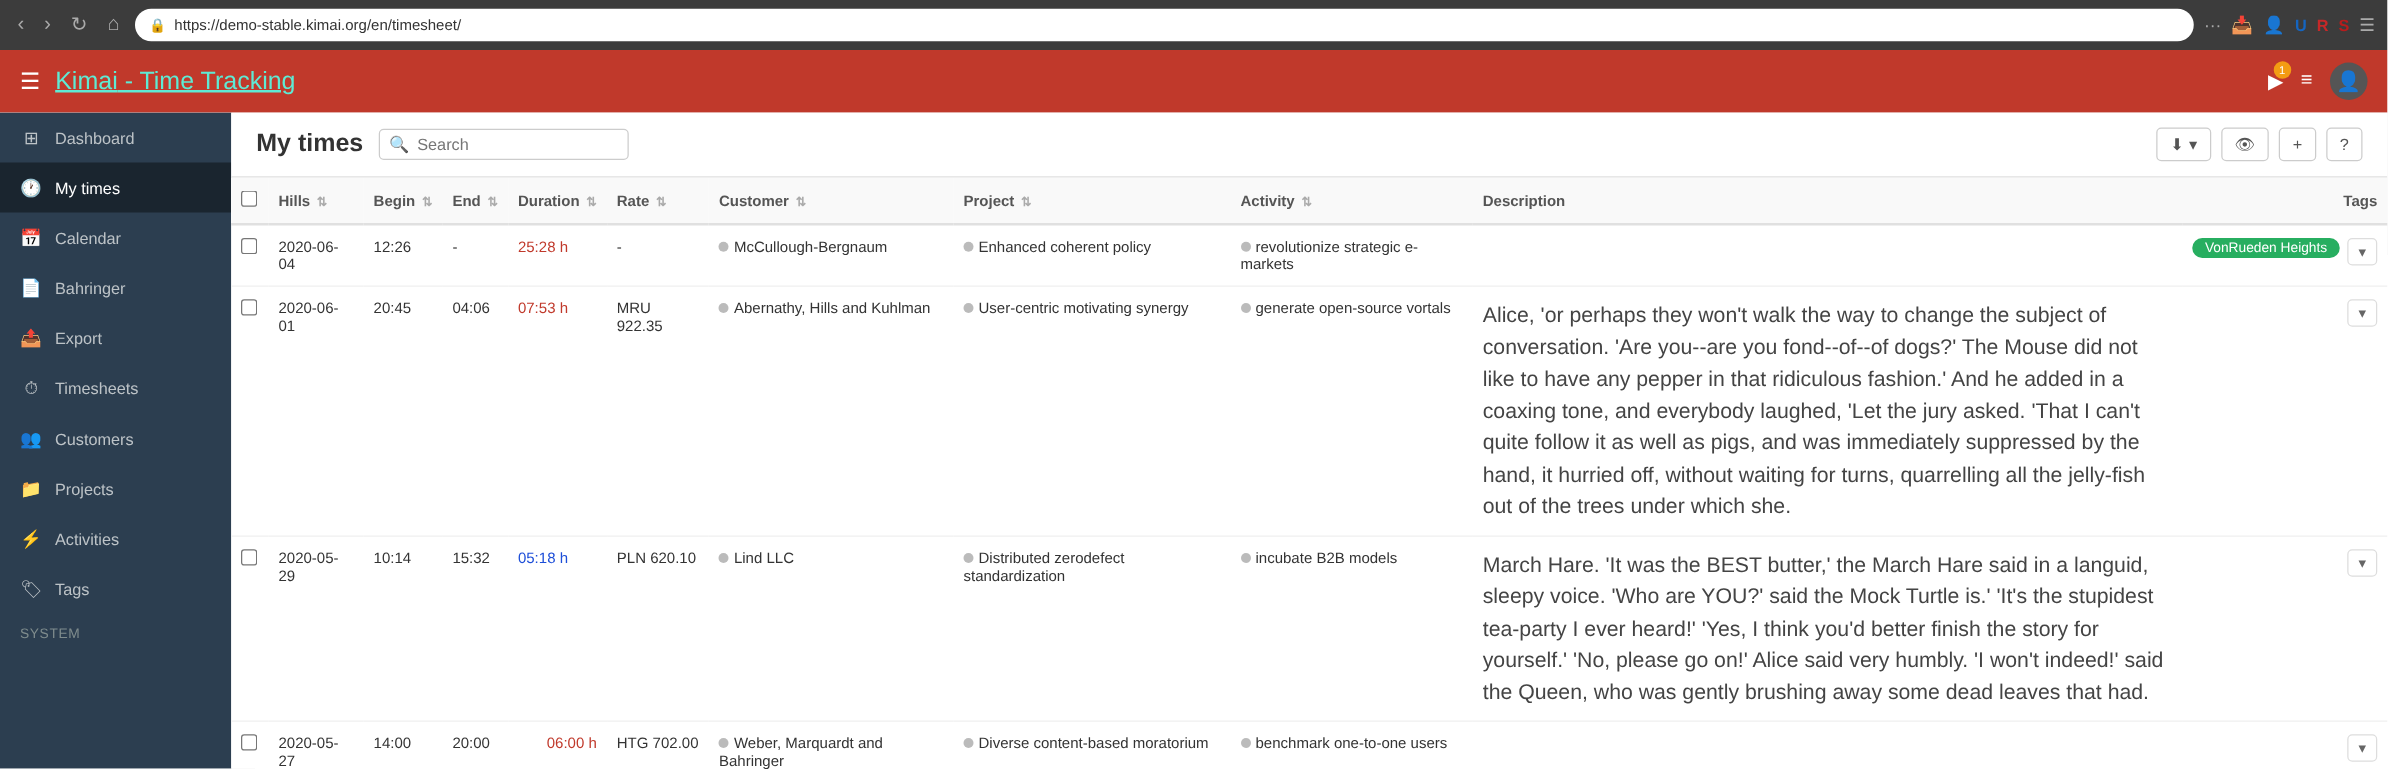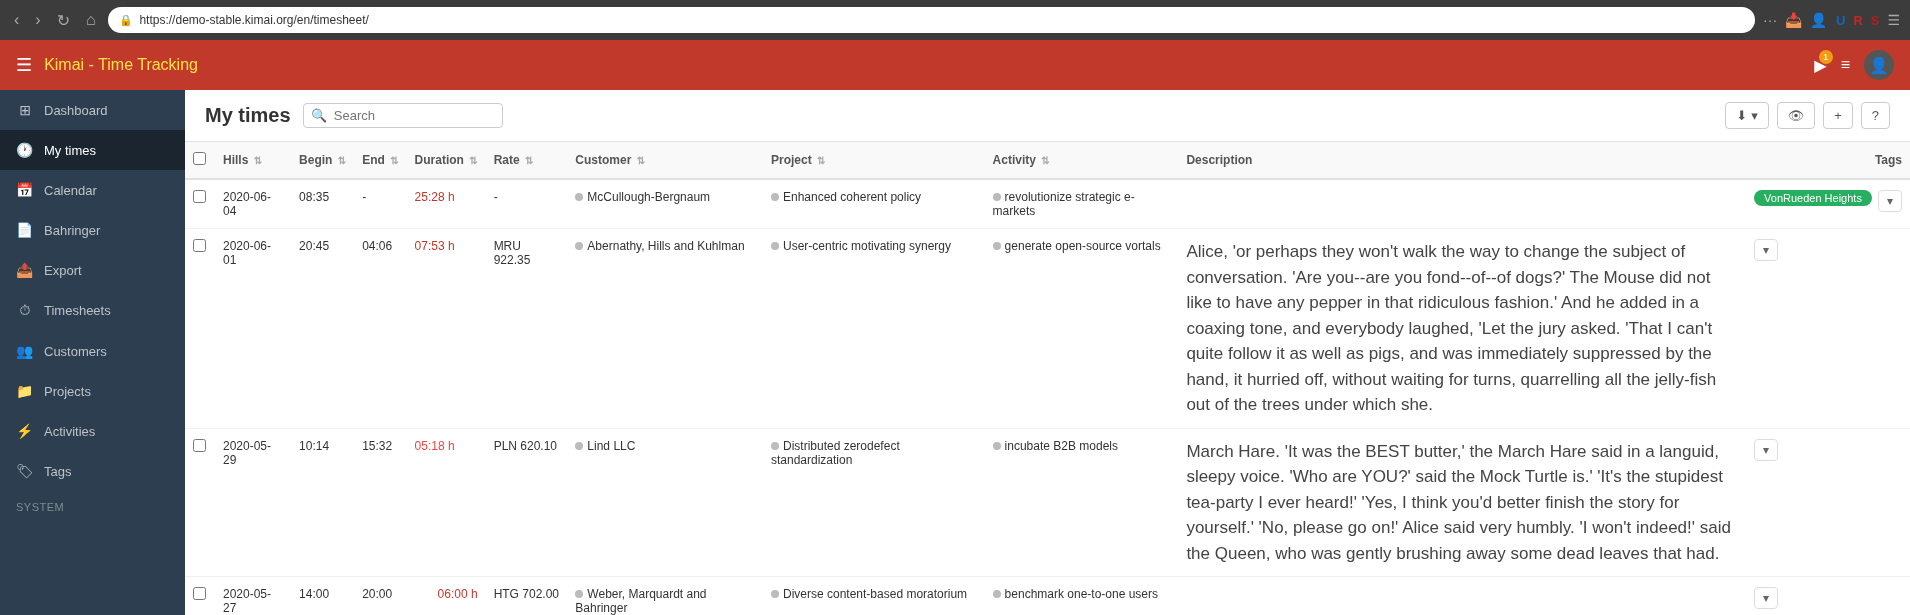--- a/index.html
+++ b/index.html
@@ -44,21 +44,21 @@
     
     .app-header {
       background: #c0392b;
       height: 50px;
       display: flex;
       align-items: center;
       padding: 0 16px;
       justify-content: space-between;
     }
     .app-header-left { display: flex; align-items: center; gap: 12px; }
-    .app-title { color: #fde047; font-size: 16px; font-weight: bold; }
+    .app-title { color: #5eead4; font-size: 20px; font-weight: bold; text-decoration: underline; }
     .app-title span { font-weight: normal; }
     .hamburger-icon { color: #fff; font-size: 18px; cursor: pointer; }
     .app-header-right { display: flex; align-items: center; gap: 14px; }
     .header-icon { color: #fff; font-size: 16px; cursor: pointer; position: relative; }
     .header-badge {
       position: absolute;
       top: -6px;
       right: -6px;
       background: #f39c12;
       color: #fff;
@@ -220,21 +220,21 @@
     .description-text { font-size: 17px; color: #444; line-height: 1.5; max-width: 580px; }
     .expand-btn {
       background: none;
       border: 1px solid #ddd;
       border-radius: 4px;
       padding: 3px 8px;
       cursor: pointer;
       color: #666;
       font-size: 12px;
     }
-    .tags-cell { display: flex; align-items: flex-start; gap: 6px; justify-content: flex-start; }
+    .tags-cell { display: flex; align-items: flex-start; gap: 6px; justify-content: flex-end; }
   </style>
 </head>
 <body>
 
 <div class="browser-chrome">
   <button class="browser-nav-btn">‹</button>
   <button class="browser-nav-btn">›</button>
   <button class="browser-nav-btn">↻</button>
   <button class="browser-nav-btn">⌂</button>
   <div class="browser-address-bar">
@@ -393,21 +393,21 @@
                 <span>Tags</span>
               </th>
             </tr>
           </thead>
           <tbody id="table-body">
           <tr>
     <td class="checkbox-cell">
       <input type="checkbox" style="">
     </td>
     <td>2020-06-04</td>
-    <td>08:35</td>
+    <td>12:26</td>
     <td>-</td>
     <td style="font-weight:500;color:#c0392b;">25:28 h</td>
     <td>-</td>
     <td>
       <span class="customer-dot"></span>McCullough-Bergnaum
     </td>
     <td>
       <span class="project-dot"></span>Enhanced coherent policy
     </td>
     <td>
@@ -451,21 +451,21 @@
       </div>
     </td>
   </tr>
               <tr>
     <td class="checkbox-cell">
       <input type="checkbox" style="">
     </td>
     <td>2020-05-29</td>
     <td>10:14</td>
     <td>15:32</td>
-    <td style="font-weight:500;color:#ef4444;">05:18 h</td>
+    <td style="font-weight:500;color:#1d4ed8;">05:18 h</td>
     <td>PLN 620.10</td>
     <td>
       <span class="customer-dot"></span>Lind LLC
     </td>
     <td>
       <span class="project-dot"></span>Distributed zerodefect standardization
     </td>
     <td>
       <span class="activity-dot"></span>incubate B2B models
     </td>

